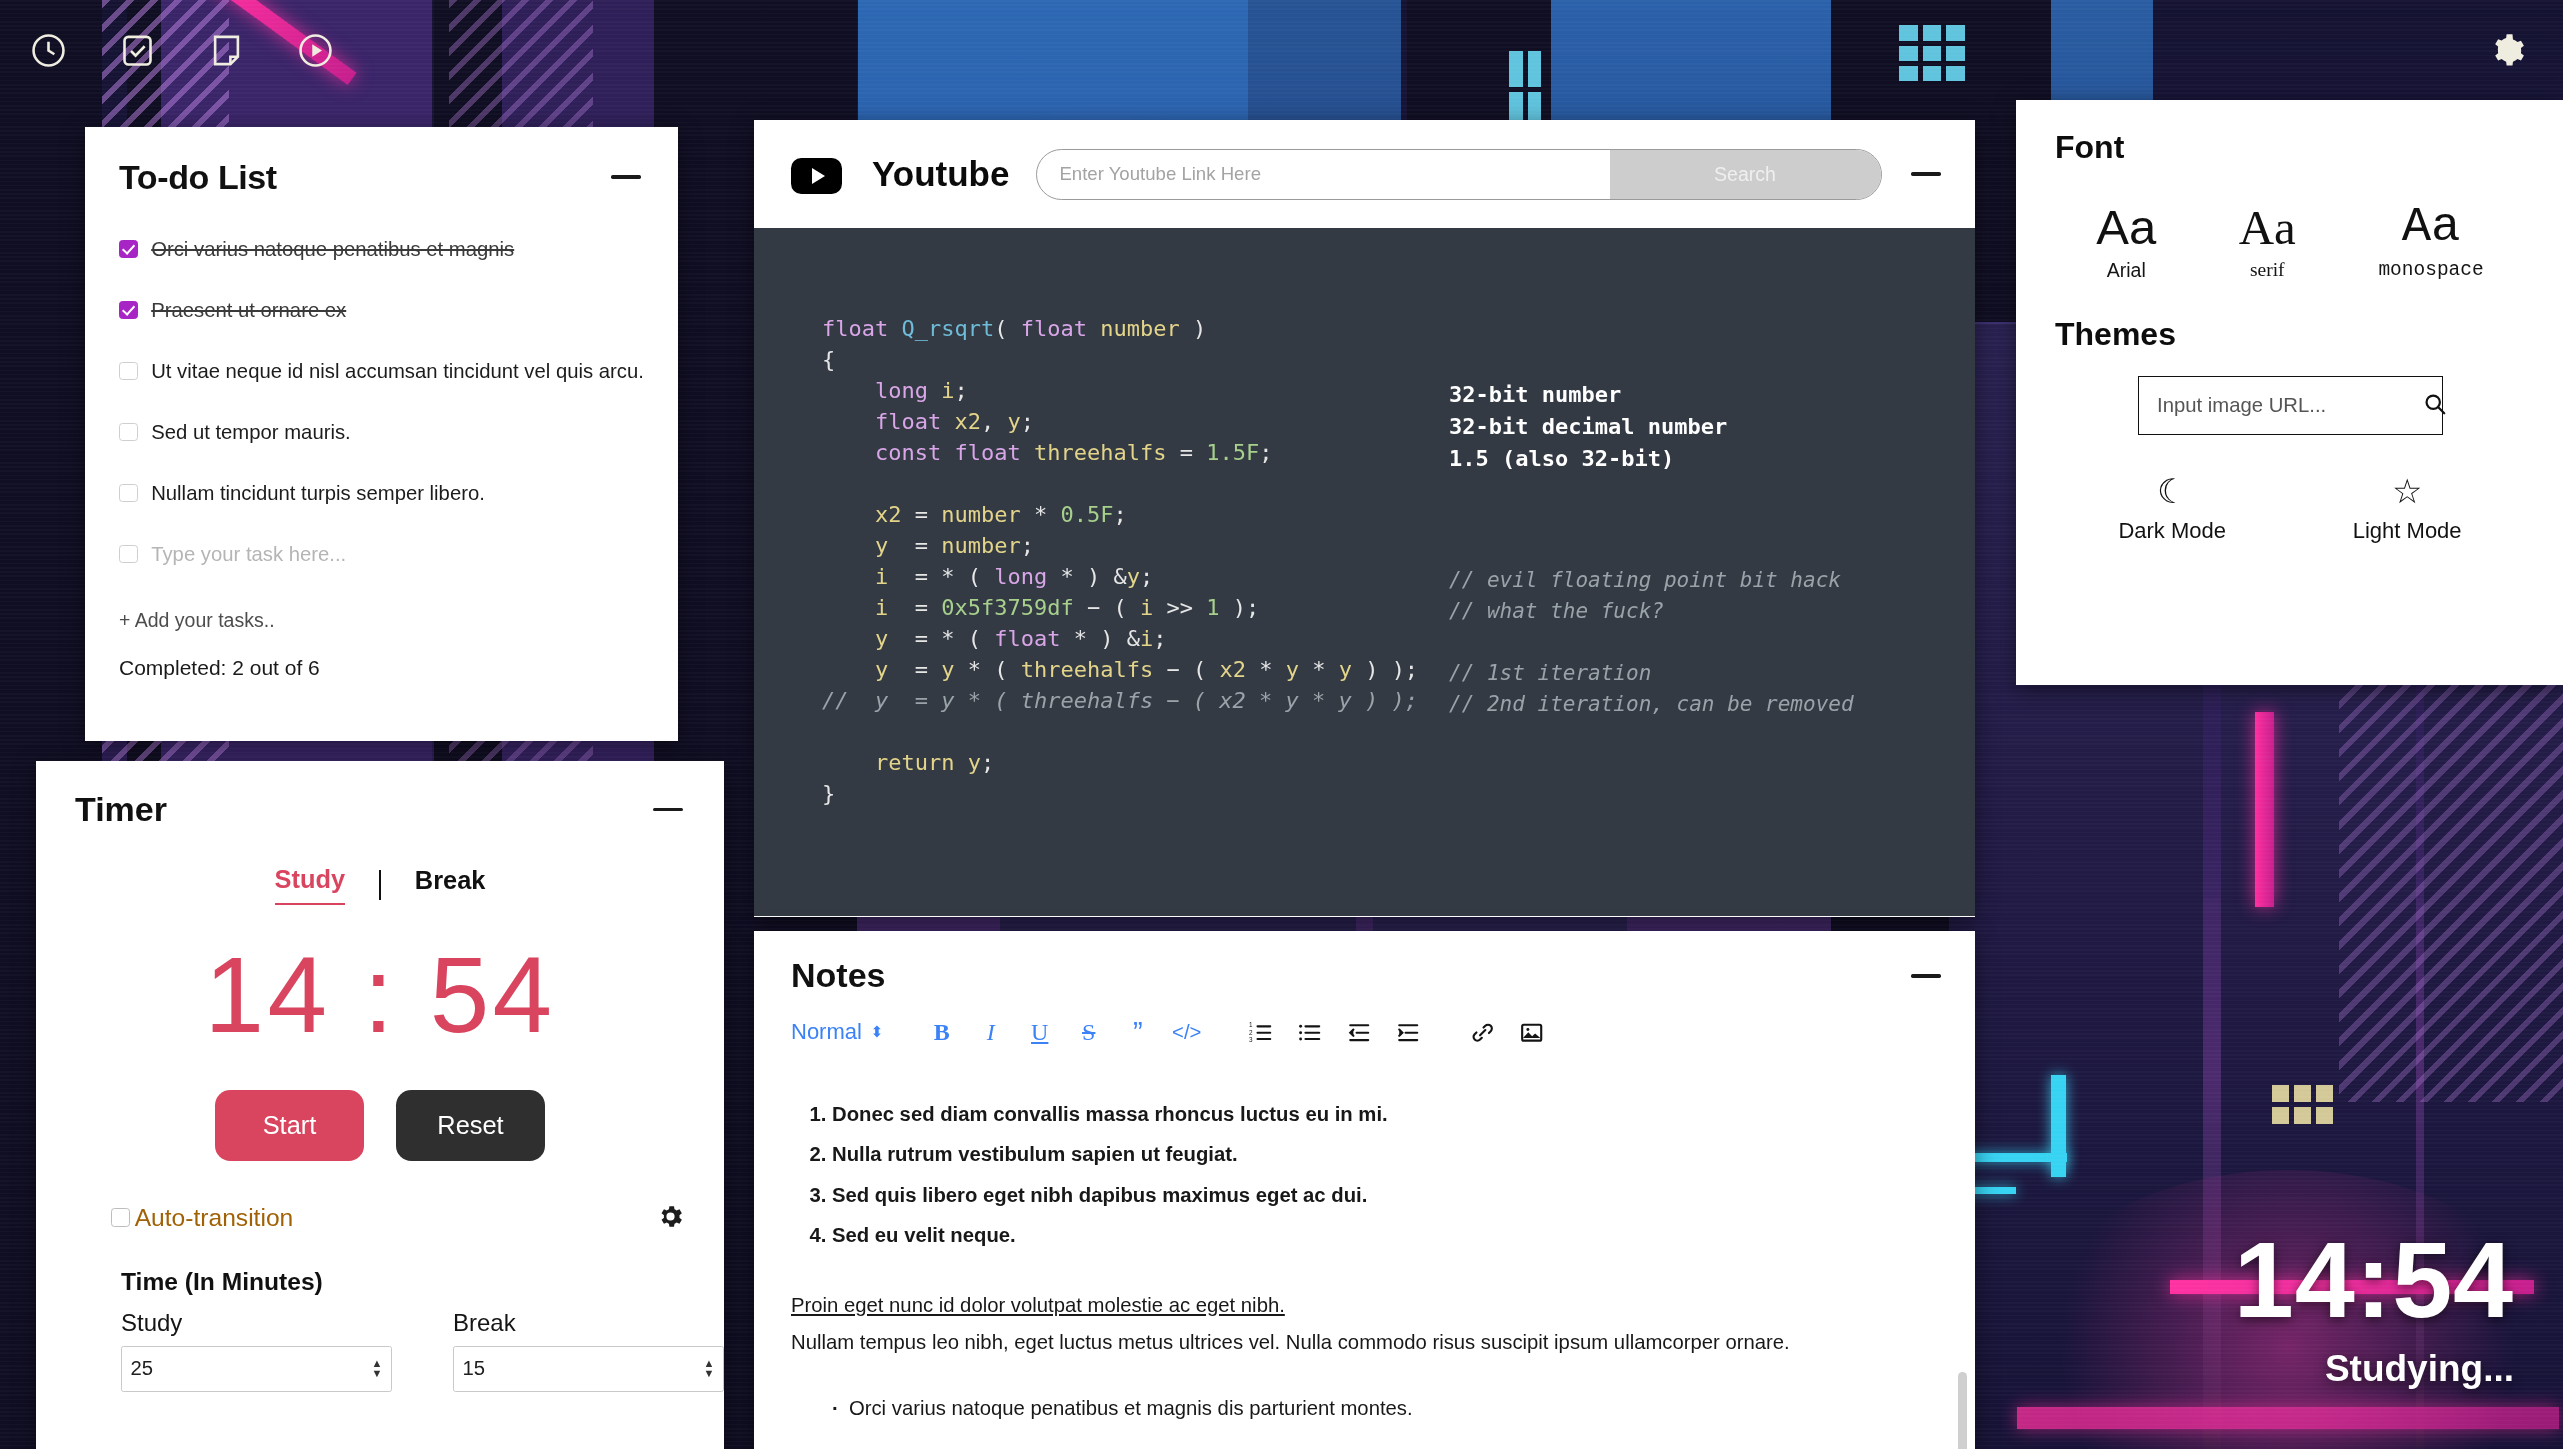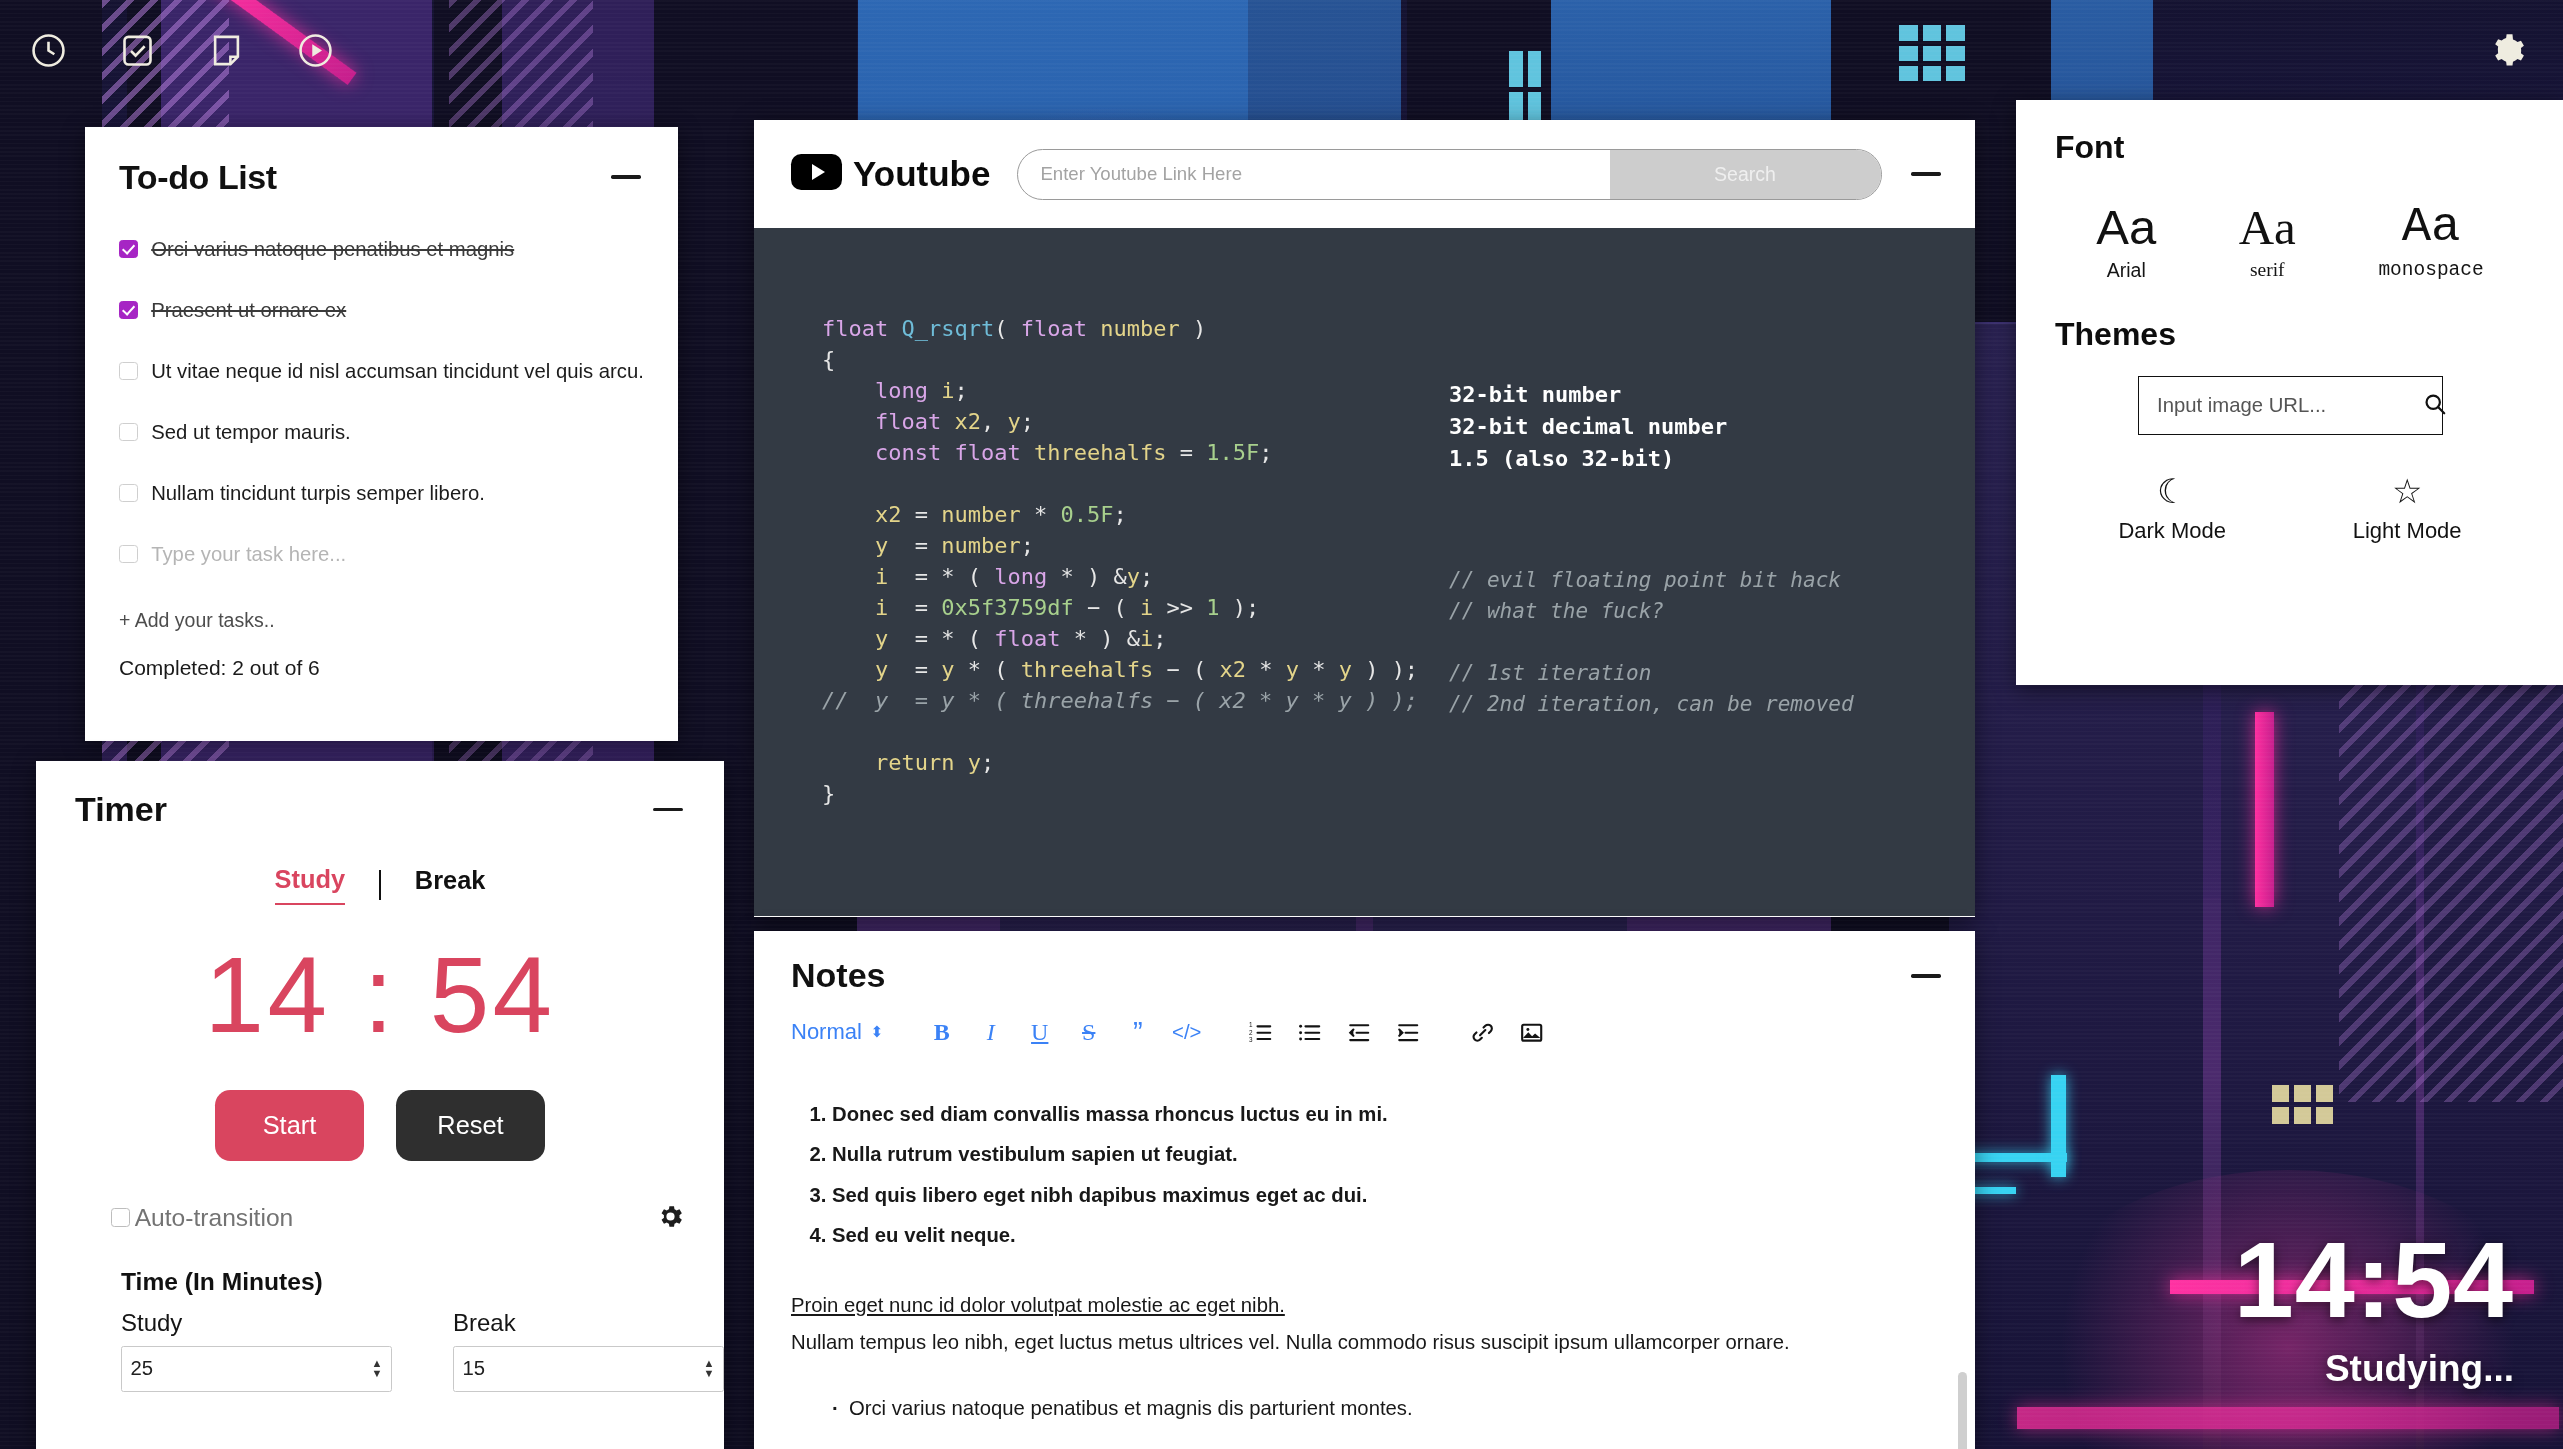--- a/index.html
+++ b/index.html
@@ -144,38 +144,38 @@
   .tbtn {
     width: 149px; height: 71px; border-radius: 15.3px; border: none; cursor: pointer;
     font-size: 25.4px; color: #fff; font-family: inherit;
   }
   .tbtn.start { background: #d9455f; }
   .tbtn.reset { background: #2f2f2f; }
   .auto-row {
     display: flex; align-items: center; margin: 41px 39px 0 75px; gap: 5.1px;
   }
   .auto-row .cbx { border-color: #bdbdbd; }
-  .auto-label { font-size: 24.6px; color: #737373; }
+  .auto-label { font-size: 24.6px; color: #a16207; }
   .gear-small { margin-left: auto; cursor: pointer; }
   .time-head { margin: 34px 0 0 85px; font-size: 24.6px; font-weight: bold; color: #111; }
   .time-fields { display: flex; gap: 61px; margin: 13.6px 0 0 85px; }
   .tf { width: 288px; }
   .tf-label { font-size: 24px; color: #151515; margin-bottom: 8.5px; }
   .tf-box {
     height: 46px; border: 0.8px solid #c9c9c9; border-radius: 2.5px; background: #fff;
     display: flex; align-items: center; padding: 0 8.5px;
     font-size: 20.3px; color: #202020;
   }
   .spin { margin-left: auto; display: flex; flex-direction: column; align-items: center;
           font-size: 11px; line-height: 9.3px; color: #333; cursor: pointer; }
 
   
   #youtube { left: 754px; top: 120px; width: 1221px; height: 797px; }
   .yt-head { display: flex; align-items: center; height: 108px; padding: 0 34px 0 37px; }
-  .yt-logo { display: flex; align-items: flex-start; gap: 11px; }
+  .yt-logo { display: flex; align-items: flex-end; gap: 30px; }
   .yt-mark {
     width: 51px; height: 36px; background: #000; border-radius: 10.2px;
     display: flex; align-items: center; justify-content: center;
   }
   .yt-mark::after {
     content: ""; width: 0; height: 0;
     border-left: 13.6px solid #fff; border-top: 8.5px solid transparent; border-bottom: 8.5px solid transparent;
     margin-left: 3.4px;
   }
   .yt-name { font-size: 35px; font-weight: bold; color: #0b0b0b; }

